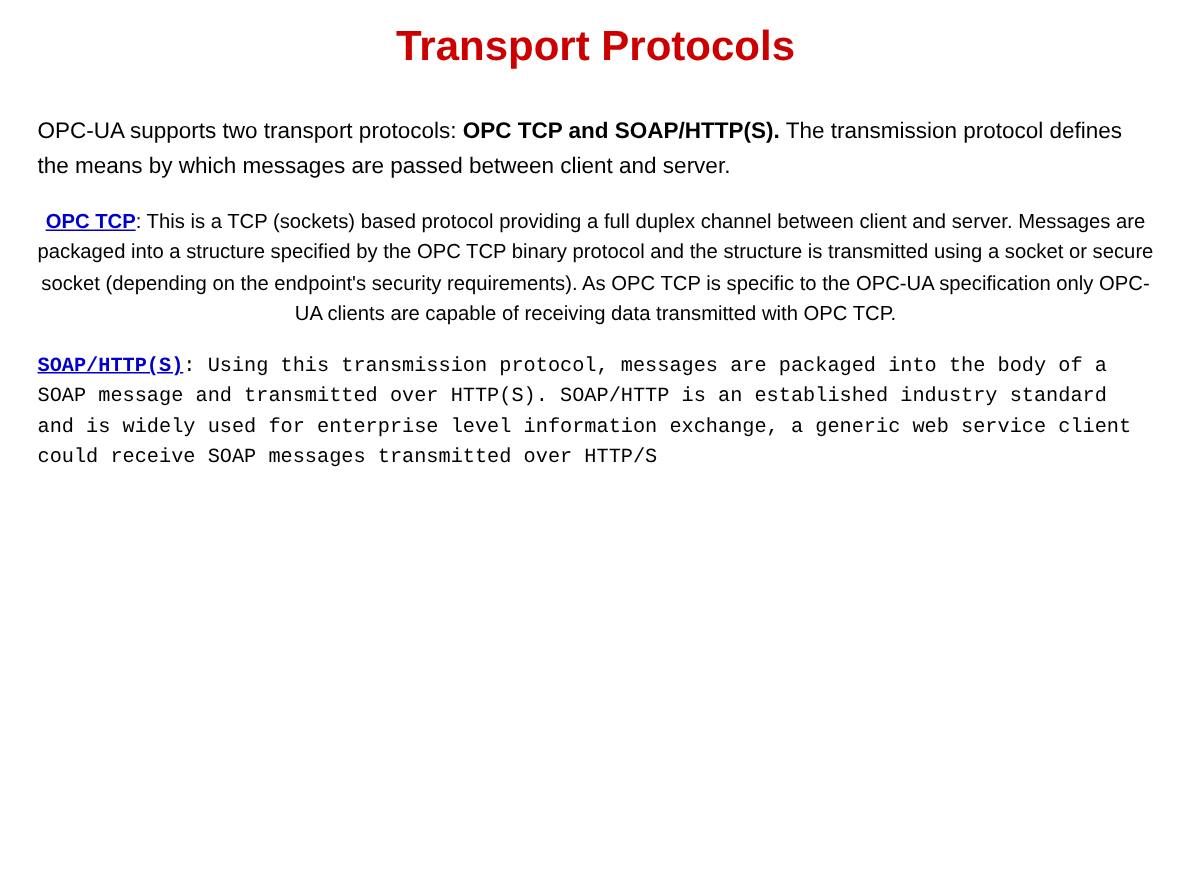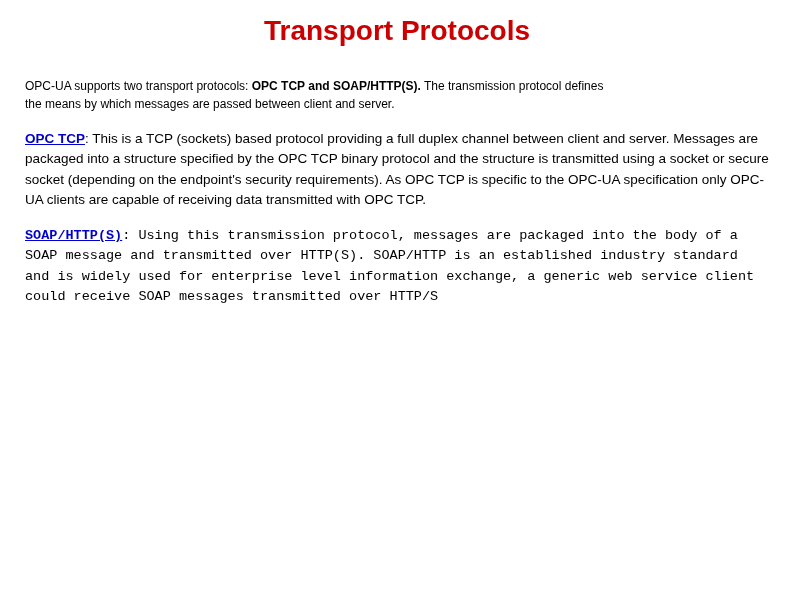--- a/index.html
+++ b/index.html
@@ -33,26 +33,27 @@
       padding-top: 5px;
     }
 
     .content-area {
       padding: 0 5px;
       line-height: 1.5;
     }
 
     .intro-paragraph {
       margin-bottom: 16px;
-      font-size: 12px;
+      font-size: 15px;
     }
 
     .opc-tcp-paragraph {
       margin-bottom: 16px;
       font-size: 13.5px;
+      text-align: center;
     }
 
     .soap-paragraph {
       font-size: 13.5px;
       font-family: Liberation Mono, monospace;
     }
 
     .link-text {
       color: #0000cc;
       text-decoration: underline;

